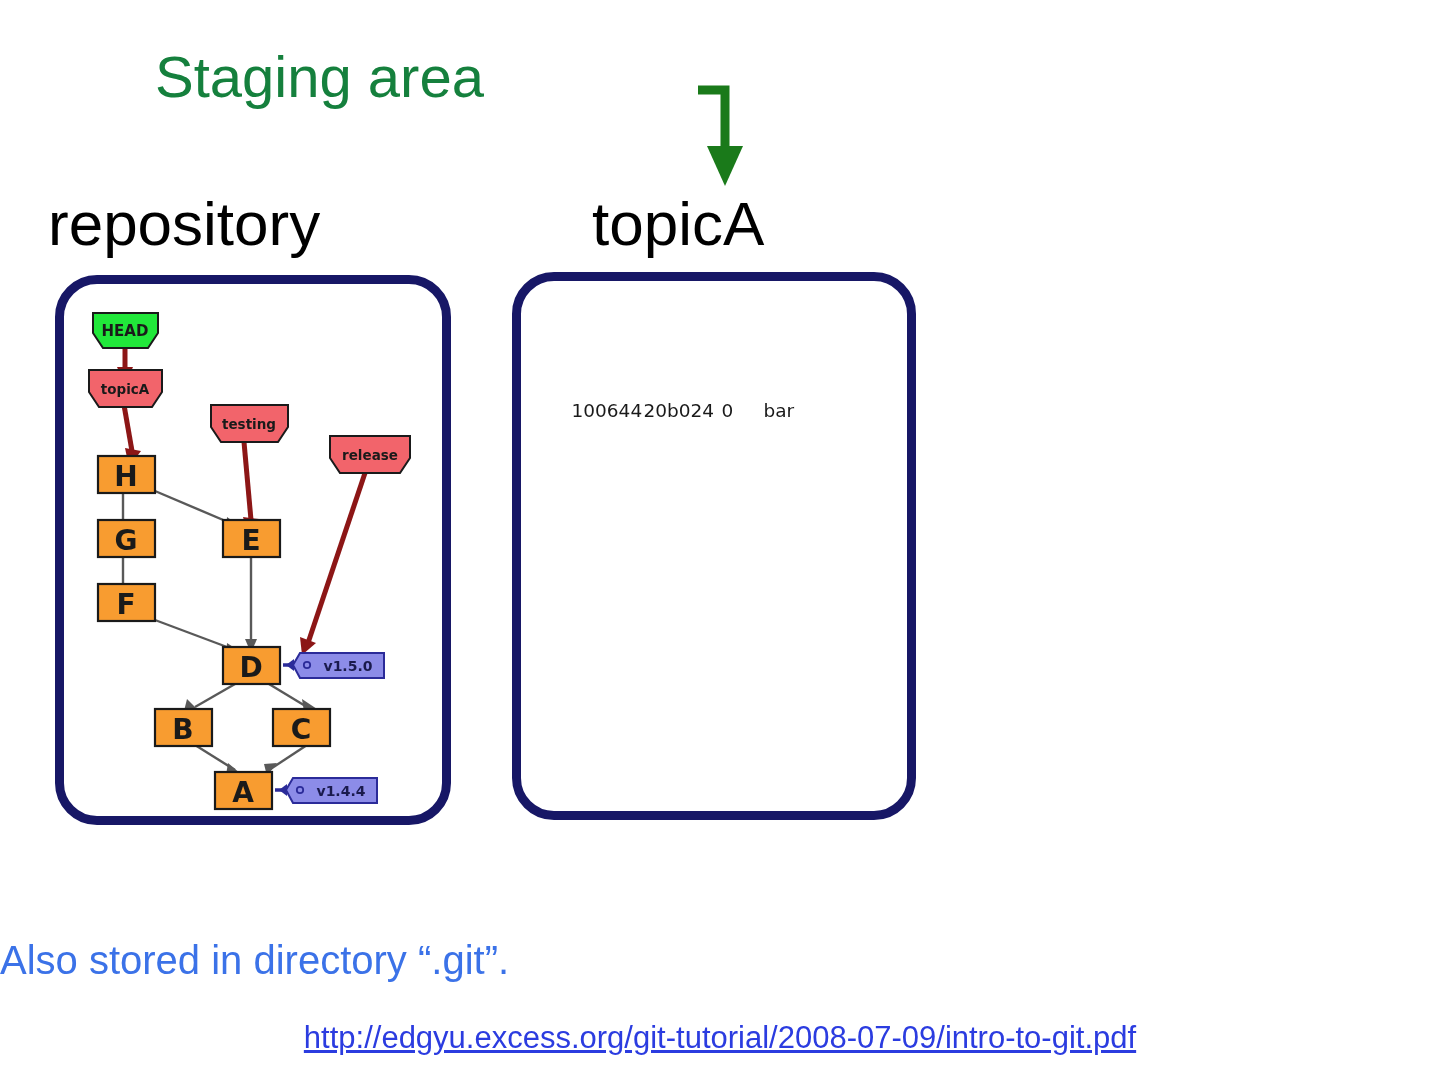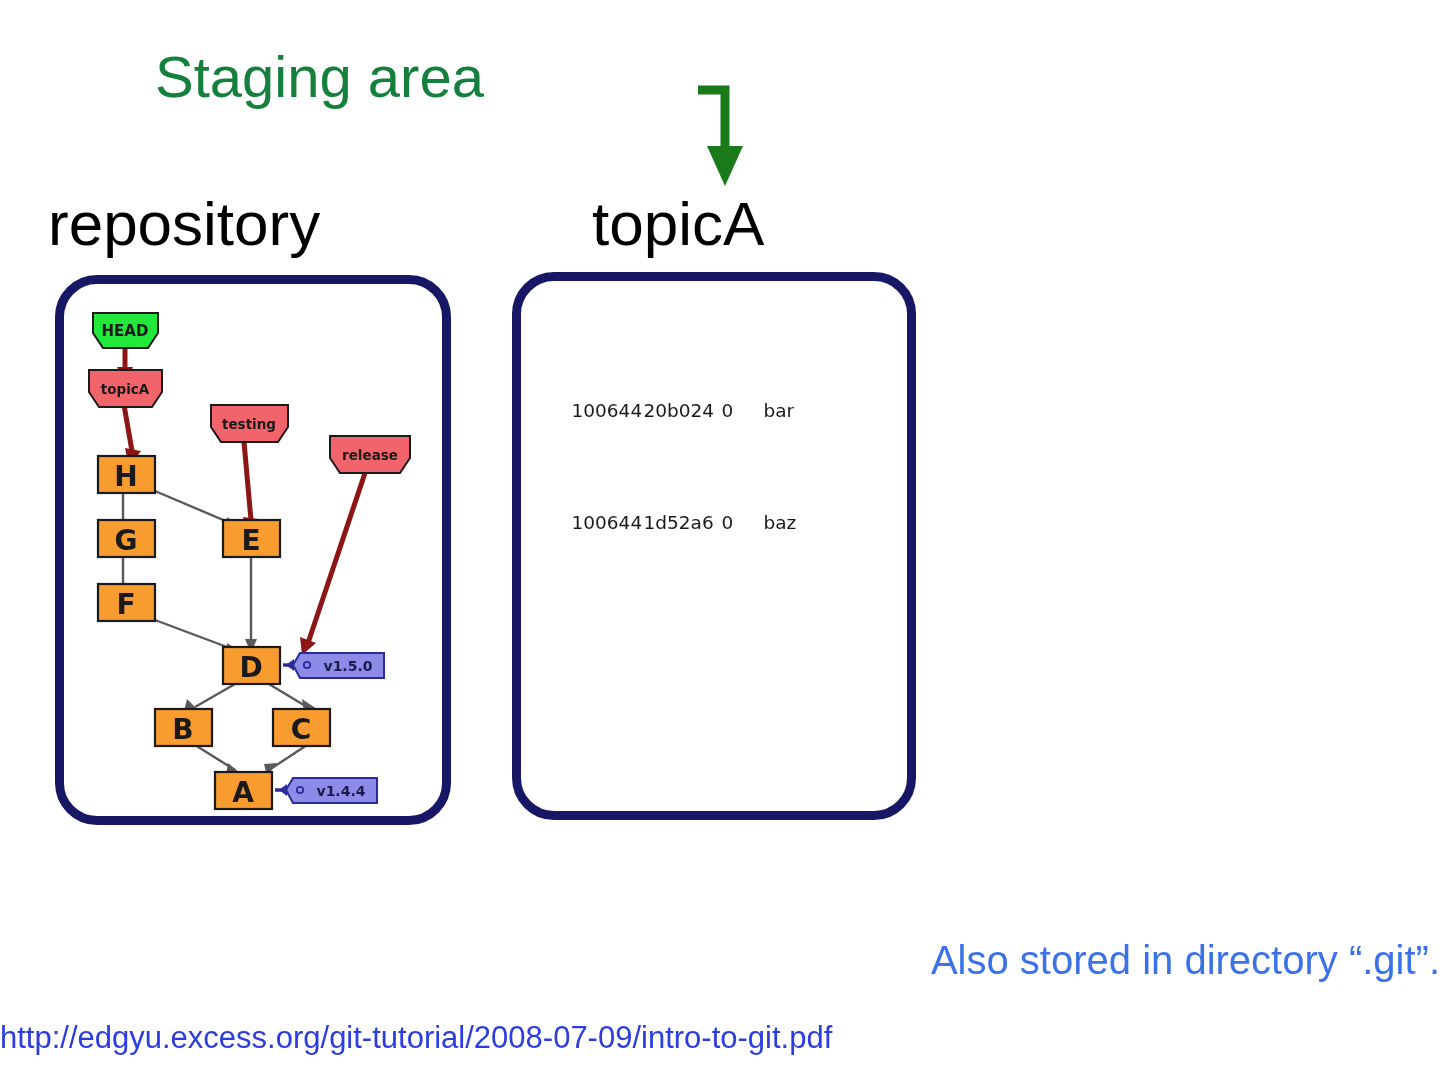--- a/index.html
+++ b/index.html
@@ -85,32 +85,34 @@
     width: 396px;
     height: 550px;
   }
 
   
   #caption-note {
     position: absolute;
     left: 0;
     top: 938px;
     width: 1440px;
-    text-align: right;
+    text-align: left;
     font-size: 40px;
     color: #3b72e8;
     font-family: "Liberation Sans", sans-serif;
   }
   #source-link {
     position: absolute;
     left: 0;
     top: 1020px;
     width: 1440px;
+    text-align: center;
     font-size: 31px;
     color: #2b3ce0;
+    text-decoration: underline;
     font-family: "Liberation Sans", sans-serif;
   }
 </style>
 </head>
 <body>
 
 <div id="slide-title">Staging area</div>
 
 <svg id="staging-pointer" viewBox="0 0 90 115" xmlns="http://www.w3.org/2000/svg">
   <path d="M 18 12 L 45 12 L 45 72" stroke="#1a7a1a" stroke-width="9" fill="none" stroke-linecap="butt"></path>
@@ -230,20 +232,17 @@
     <text x="286" y="521" text-anchor="middle" font-family="'DejaVu Sans', sans-serif" font-size="14" font-weight="700" fill="#1a1a4d">v1.4.4</text>
   </g>
 </svg>
 
 <div class="panel-box" id="index-box"></div>
 
 <div id="index-listing">
   <span class="row">
     <span class="col-mode">100644</span><span class="col-hash">20b024</span><span class="col-stage">0</span><span class="col-path">bar</span>
   </span>
-  <span class="row">
-    <span class="col-mode">100644</span><span class="col-hash">1d52a6</span><span class="col-stage">0</span><span class="col-path">baz</span>
-  </span>
 </div>
 
 <div id="caption-note">Also stored in directory “.git”.</div>
 
 <div id="source-link">http://edgyu.excess.org/git-tutorial/2008-07-09/intro-to-git.pdf</div>
 
 </body></html>

